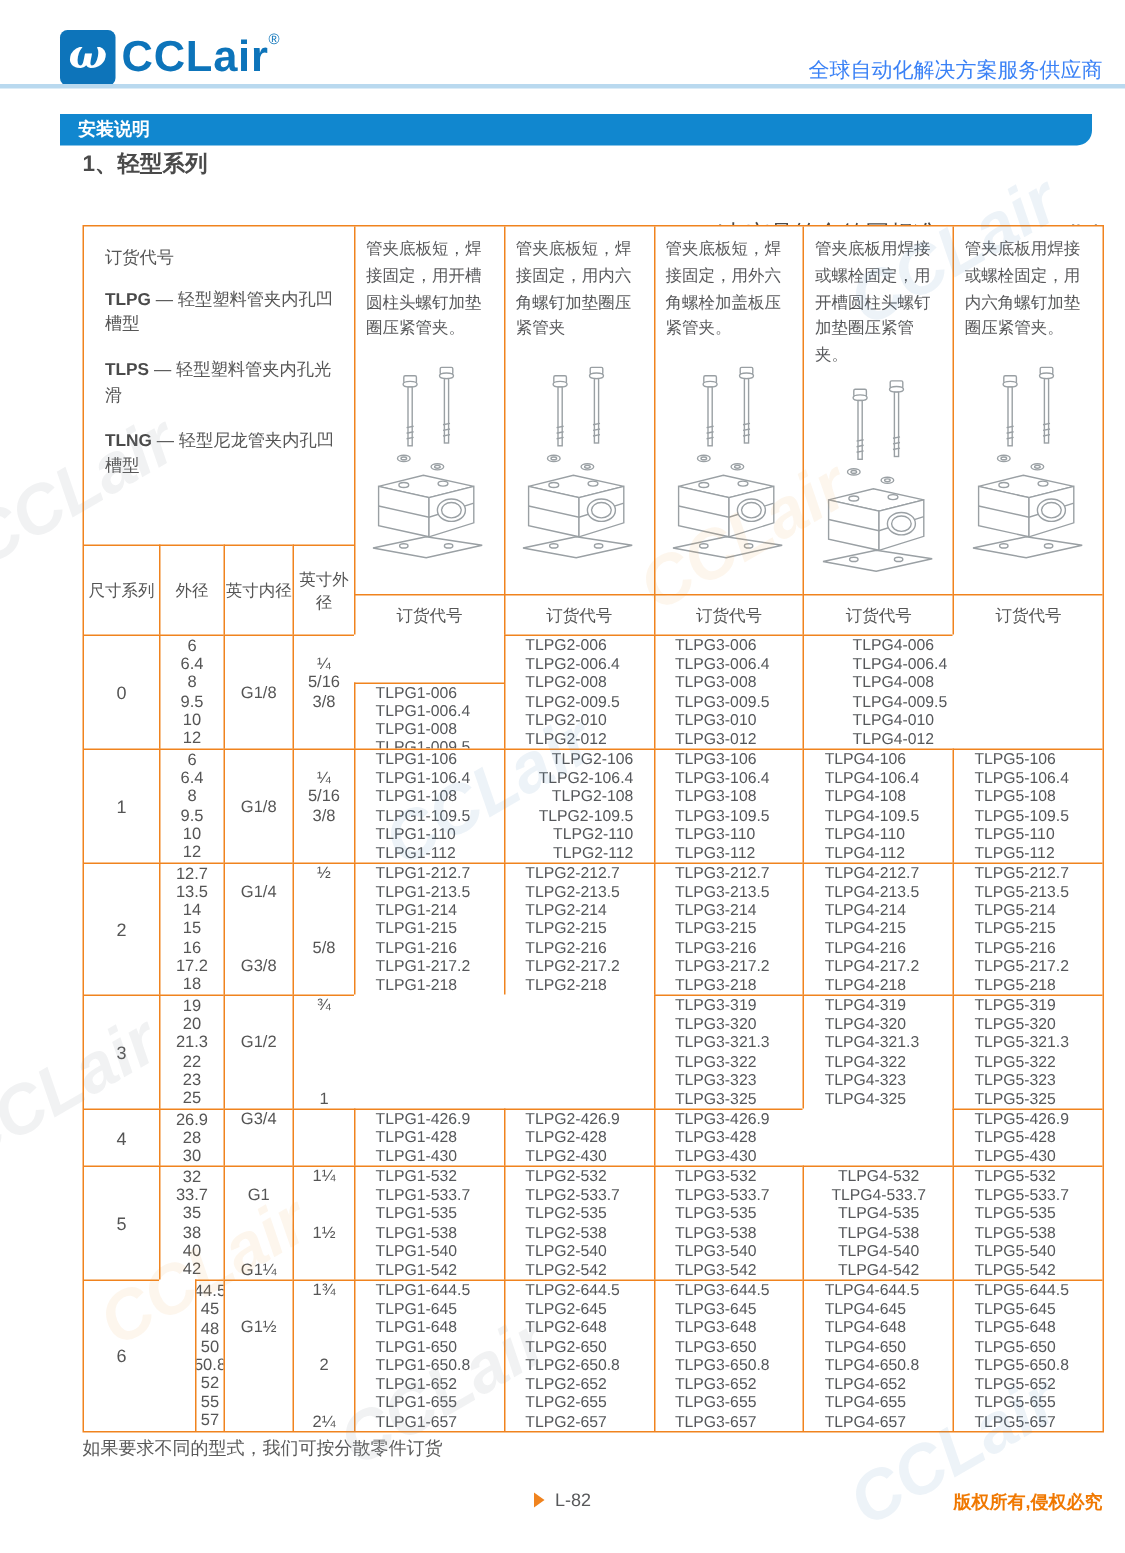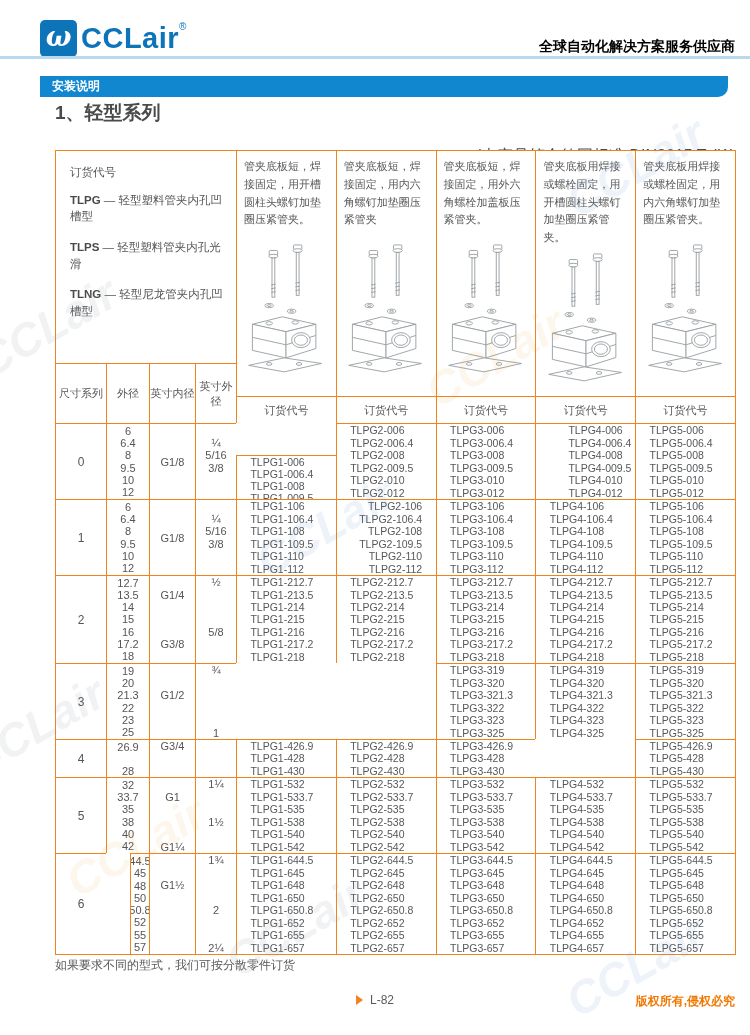--- a/index.html
+++ b/index.html
@@ -16,26 +16,26 @@
   }
   
   .logo{position:absolute;left:40px;top:20px;display:flex;align-items:flex-start;}
   .logo-mark{width:37px;height:37px;background:var(--logo-blue);border-radius:5px;
     display:flex;align-items:center;justify-content:center;}
   .logo-mark span{color:#fff;font-family:"DejaVu Serif",serif;font-style:italic;
     font-weight:bold;font-size:27px;line-height:1;transform:translateY(-2px);}
   .logo-text{color:var(--logo-blue);font-size:29px;font-weight:bold;letter-spacing:0.5px;
     margin-left:4px;line-height:37px;}
   .logo-reg{color:var(--logo-blue);font-size:10px;margin-top:1px;}
-  .tagline{position:absolute;right:15px;top:38px;color:#000000;font-weight:bold;font-size:14px;}
+  .tagline{position:absolute;right:15px;top:38px;color:#3b82f6;font-weight:normal;font-size:14px;}
   .top-divider{position:absolute;left:0;top:56px;width:750px;height:3px;background:#b9d9ef;}
   .section-bar{position:absolute;left:40px;top:76px;width:688px;height:21px;background:var(--blue);
     border-bottom-right-radius:10px;color:#fff;font-size:12px;font-weight:bold;
     line-height:21px;padding-left:12px;box-sizing:border-box;}
-  .page-title{position:absolute;left:55px;top:100px;font-size:19px;font-weight:600;color:#4a4a4a;margin:0;}
+  .page-title{position:absolute;left:55px;top:100px;font-size:15px;font-weight:600;color:#4a4a4a;margin:0;}
   .std-note{position:absolute;right:15px;top:146px;font-size:16px;color:#4a4a4a;text-decoration:underline;}
 
   
   #clamp-table{
     position:absolute;left:55px;top:150px;width:679px;height:803px;
     border:1px solid var(--orange);box-sizing:content-box;
     display:grid;
     grid-template-columns:50px 43px 46px 41px repeat(5,1fr);
     grid-template-rows:212px 33px 27px 76px 76px 88px 76px 38px 76px 101px;
     background:#fff;
@@ -348,30 +348,20 @@
     <div class="cell codes" style="grid-area: 4 / 8 / 5 / 9; padding-left: 32px;">
       <div class="code-block">
         <div>TLPG4-006</div>
         <div>TLPG4-006.4</div>
         <div>TLPG4-008</div>
         <div>TLPG4-009.5</div>
         <div>TLPG4-010</div>
         <div>TLPG4-012</div>
       </div>
     </div>
-    <div class="cell codes" style="grid-area: 4 / 9 / 5 / 10;">
-      <div class="code-block">
-        <div>TLPG5-006</div>
-        <div>TLPG5-006.4</div>
-        <div>TLPG5-008</div>
-        <div>TLPG5-009.5</div>
-        <div>TLPG5-010</div>
-        <div>TLPG5-012</div>
-      </div>
-    </div>
     <div class="cell no-left series" style="grid-area: 5 / 1 / 6 / 2;">1</div>
     <div class="cell stack" style="grid-area: 5 / 2 / 6 / 3;">
       <div>6</div>
       <div>6.4</div>
       <div>8</div>
       <div>9.5</div>
       <div>10</div>
       <div>12</div>
     </div>
     <div class="cell pos" style="grid-area: 5 / 3 / 6 / 4;">
@@ -545,21 +535,21 @@
       <div class="code-block">
         <div>TLPG5-319</div>
         <div>TLPG5-320</div>
         <div>TLPG5-321.3</div>
         <div>TLPG5-322</div>
         <div>TLPG5-323</div>
         <div>TLPG5-325</div>
       </div>
     </div>
     <div class="cell no-left series" style="grid-area: 8 / 1 / 9 / 2;">4</div>
-    <div class="cell stack" style="grid-area: 8 / 2 / 9 / 3; gap: 12px;">
+    <div class="cell stack" style="grid-area: 8 / 2 / 9 / 3;">
       <div>26.9</div>
       <div>28</div>
       <div>30</div>
     </div>
     <div class="cell pos" style="grid-area: 8 / 3 / 9 / 4;">
       <span style="top: 16.6667%;">G3/4</span>
     </div>
     <div class="cell pos" style="grid-area: 8 / 4 / 9 / 5;"></div>
     <div class="cell codes" style="grid-area: 8 / 5 / 9 / 6;">
       <div class="code-block">
@@ -629,21 +619,21 @@
     <div class="cell codes" style="grid-area: 9 / 7 / 10 / 8;">
       <div class="code-block">
         <div>TLPG3-532</div>
         <div>TLPG3-533.7</div>
         <div>TLPG3-535</div>
         <div>TLPG3-538</div>
         <div>TLPG3-540</div>
         <div>TLPG3-542</div>
       </div>
     </div>
-    <div class="cell codes" style="grid-area: 9 / 8 / 10 / 9;">
+    <div class="cell codes" style="grid-area: 9 / 8 / 10 / 9; text-align: center;">
       <div class="code-block">
         <div>TLPG4-532</div>
         <div>TLPG4-533.7</div>
         <div>TLPG4-535</div>
         <div>TLPG4-538</div>
         <div>TLPG4-540</div>
         <div>TLPG4-542</div>
       </div>
     </div>
     <div class="cell codes" style="grid-area: 9 / 9 / 10 / 10;">

